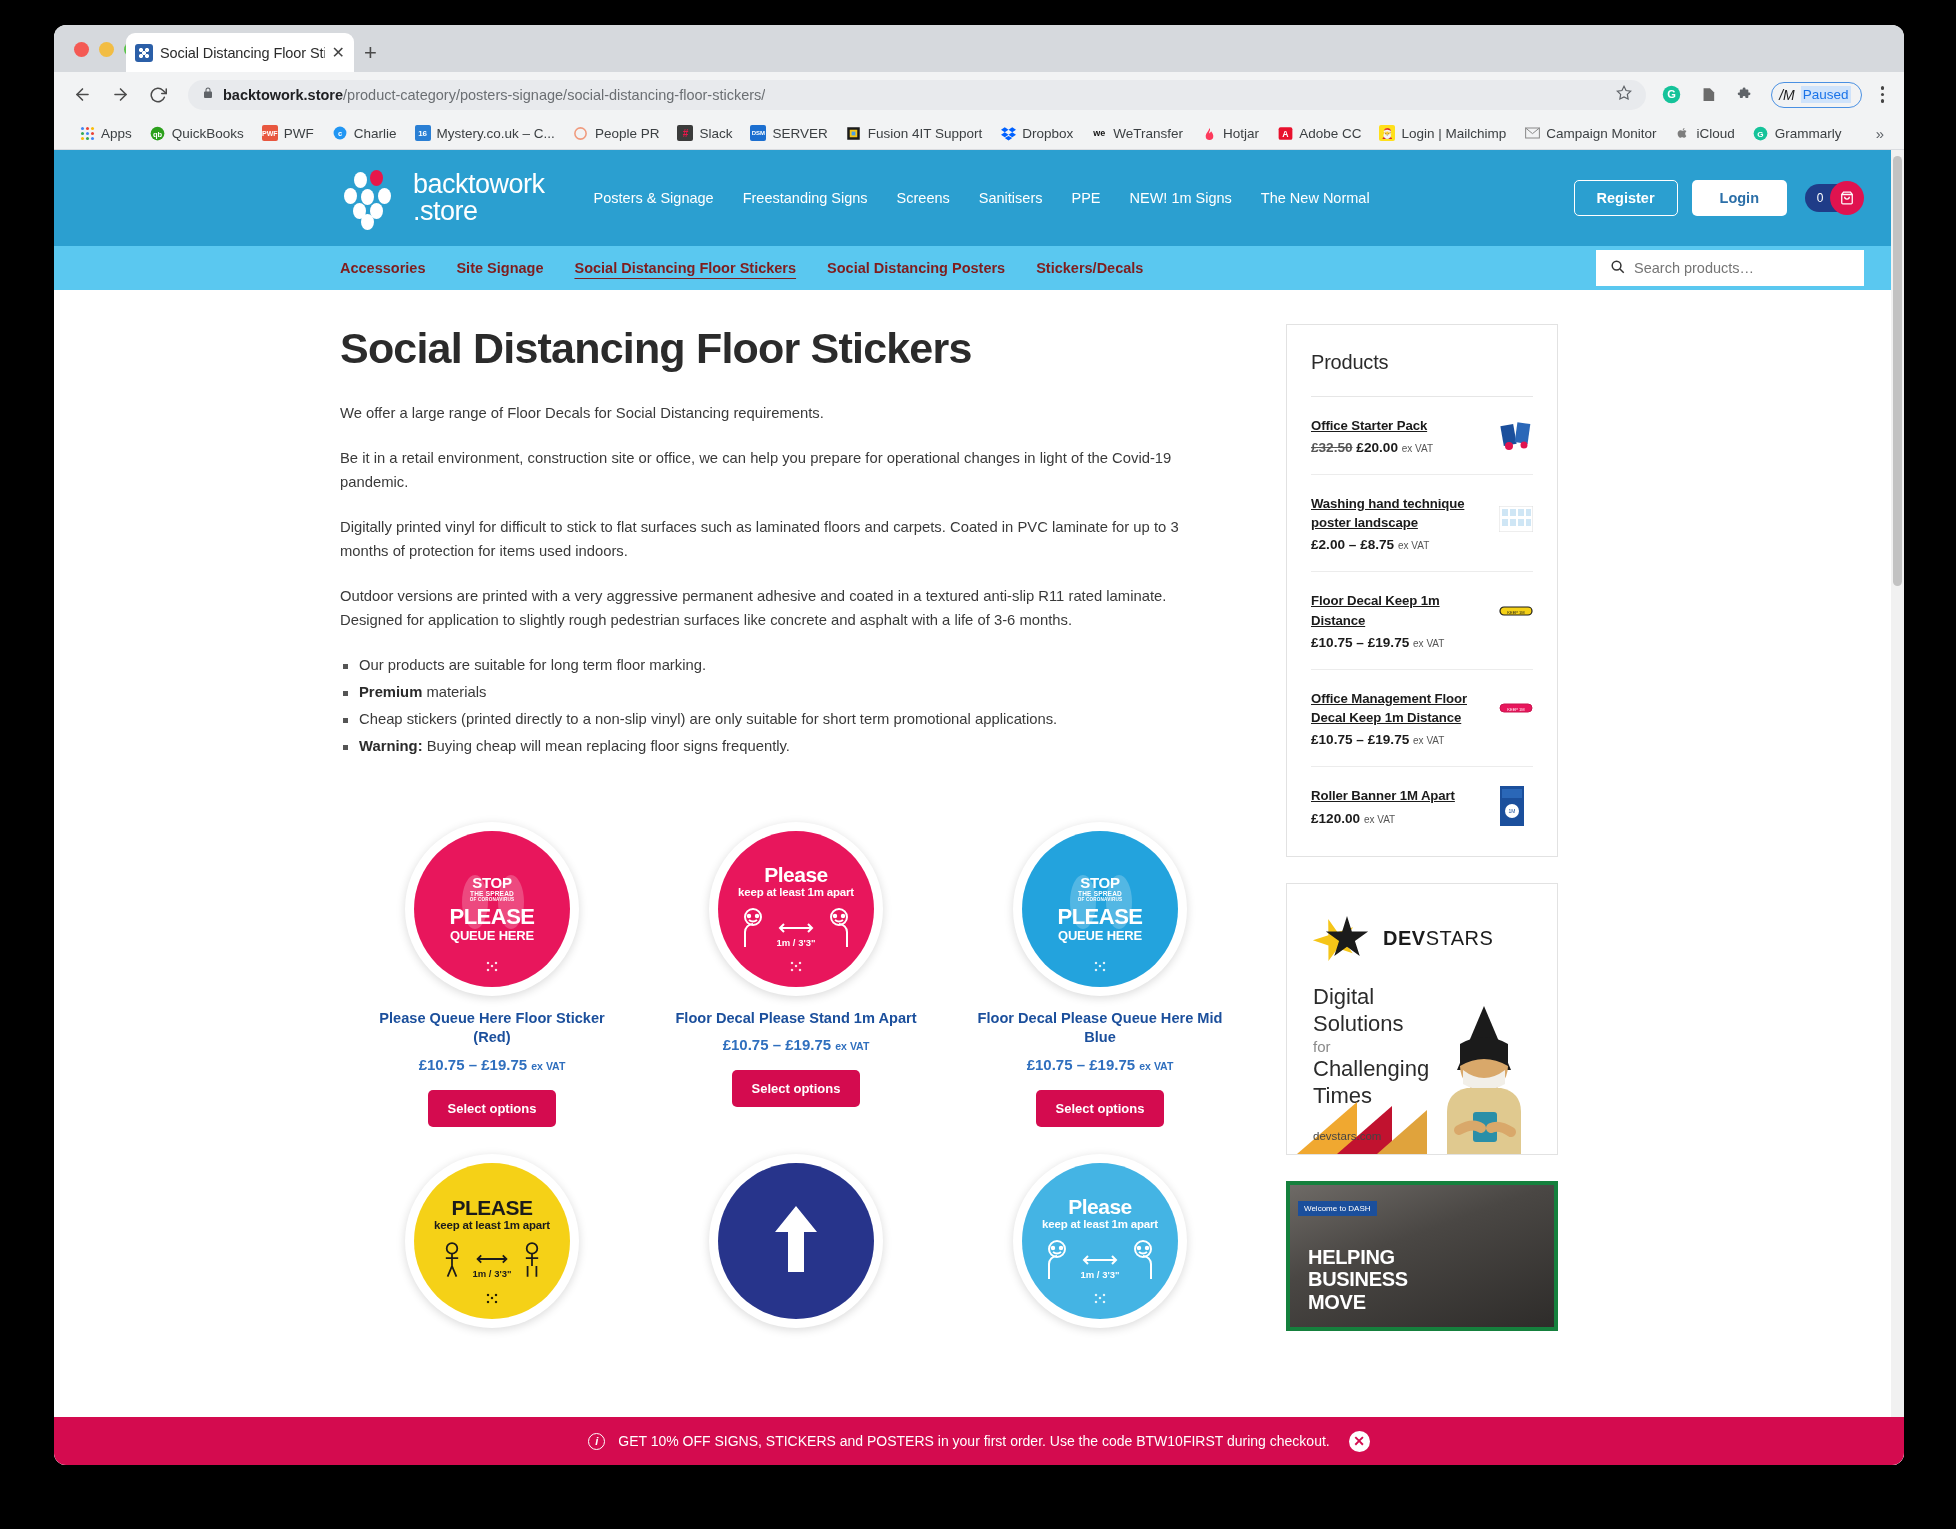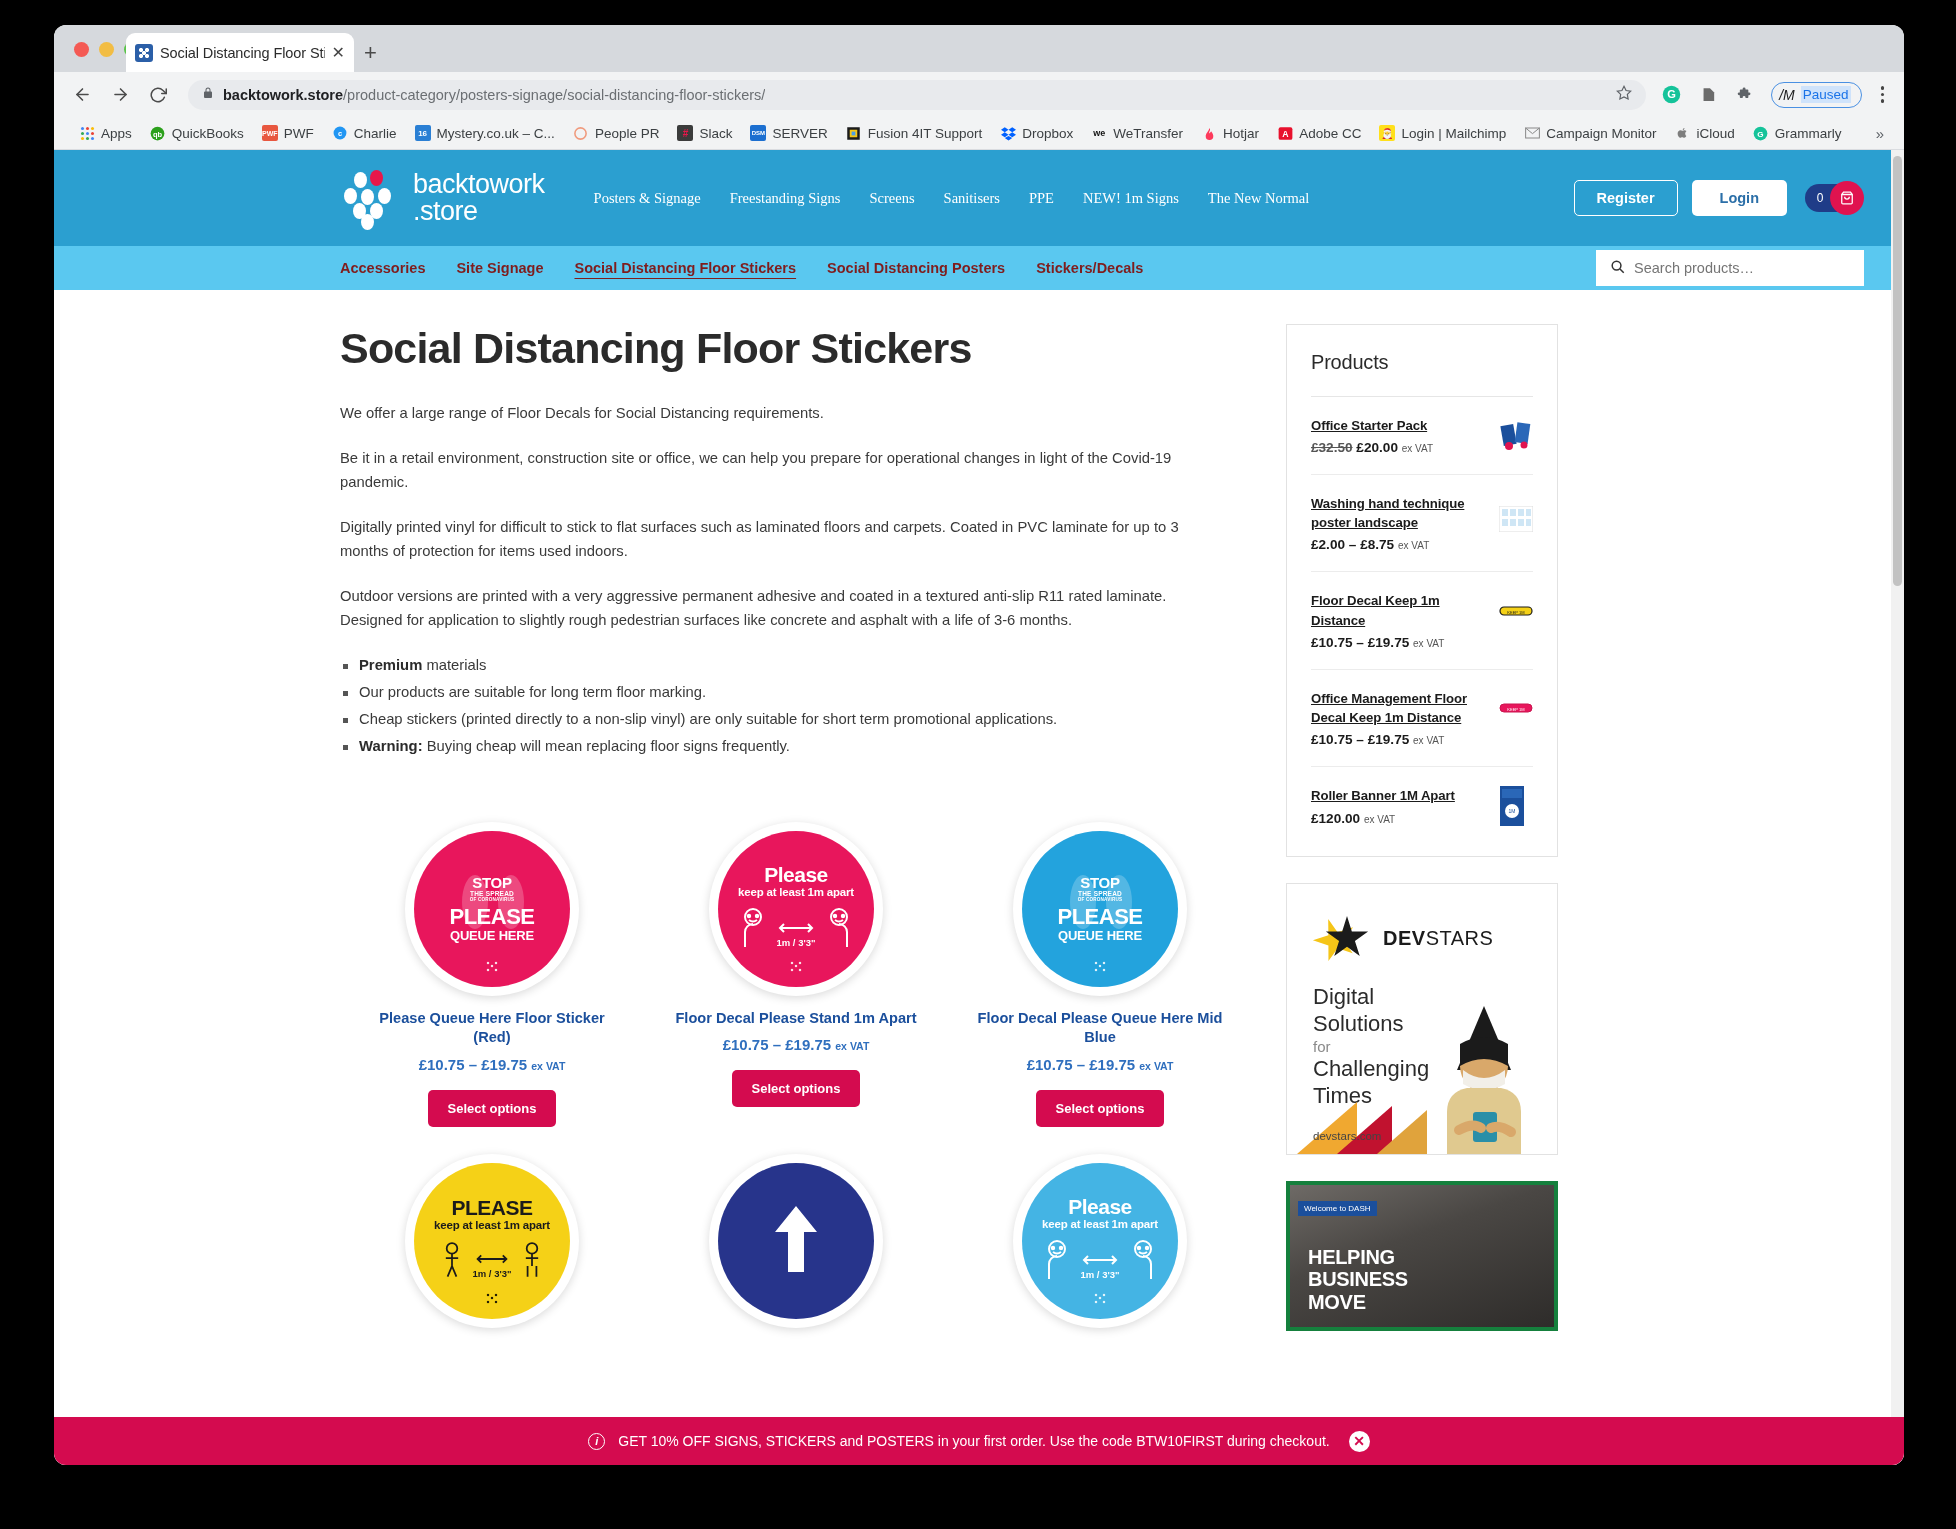--- a/index.html
+++ b/index.html
@@ -164,21 +164,21 @@
     position: absolute; width: 13px; height: 16px;
     background: #fff; border-radius: 50%;
   }
   .logo-mark i.red { background: #e8174a; }
   .logo-text {
     color: #fff; font-size: 27px; line-height: 1.0;
     font-weight: 400; letter-spacing: -0.5px;
   }
   .logo-text span { display:block; }
 
-  .mainnav { display: flex; align-items: center; gap: 29px; margin-left: 42px; font-family: Liberation Serif, serif; }
+  .mainnav { display: flex; align-items: center; gap: 29px; margin-left: 42px; }
   .mainnav a {
     color: #fff; font-size: 14.5px; text-decoration: none;
     white-space: nowrap; font-weight: 500;
   }
   .hdr-right { margin-left: auto; display: flex; align-items: center; gap: 14px; }
   .btn-register {
     border: 1.5px solid #fff; color: #fff; background: transparent;
     border-radius: 5px; height: 36px; padding: 0 22px;
     font-size: 14.5px; font-weight: 600;
     display:flex; align-items:center; font-family: inherit;
@@ -722,22 +722,22 @@
     <div class="content">
 
       <div class="main-col">
         <h1 class="page-title">Social Distancing Floor Stickers</h1>
         <p class="para">We offer a large range of Floor Decals for Social Distancing requirements.</p>
         <p class="para">Be it in a retail environment, construction site or office, we can help you prepare for operational changes in light of the Covid-19 pandemic.</p>
         <p class="para">Digitally printed vinyl for difficult to stick to flat surfaces such as laminated floors and carpets. Coated in PVC laminate for up to 3 months of protection for items used indoors.</p>
         <p class="para">Outdoor versions are printed with a very aggressive permanent adhesive and coated in a textured anti-slip R11 rated laminate. Designed for application to slightly rough pedestrian surfaces like concrete and asphalt with a life of 3-6 months.</p>
 
         <ul class="feats">
+          <li><span>Our products are suitable for long term floor marking.</span></li>
           <li><b>Premium</b><span> materials</span></li>
-          <li><span>Our products are suitable for long term floor marking.</span></li>
           <li><span>Cheap stickers (printed directly to a non-slip vinyl) are only suitable for short term promotional applications.</span></li>
           <li><b>Warning:</b><span> Buying cheap will mean replacing floor signs frequently.</span></li>
         </ul>
 
         <div class="prodgrid">
 
           <div class="prodcard">
             <div class="sticker-wrap">
               <div class="sticker">
                 <div class="inner pink">

